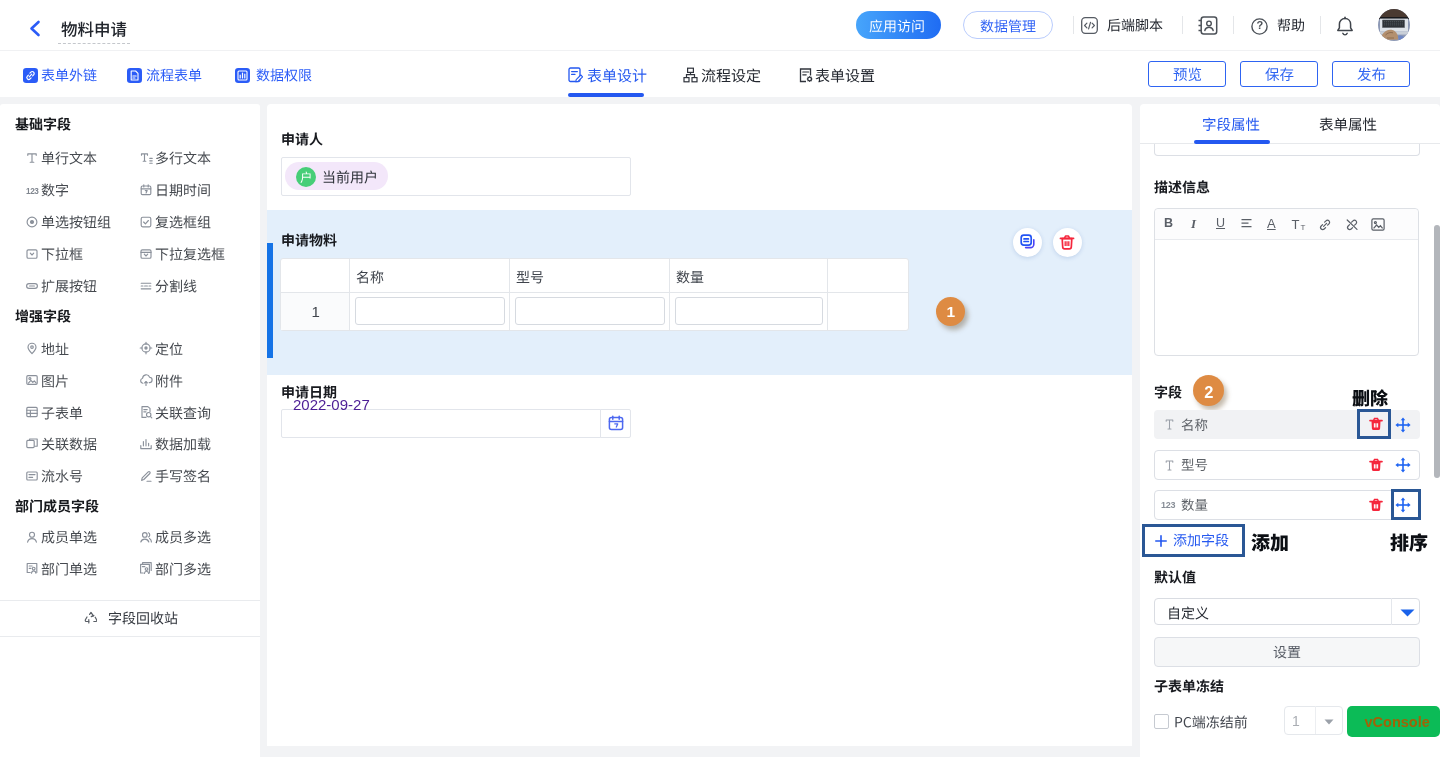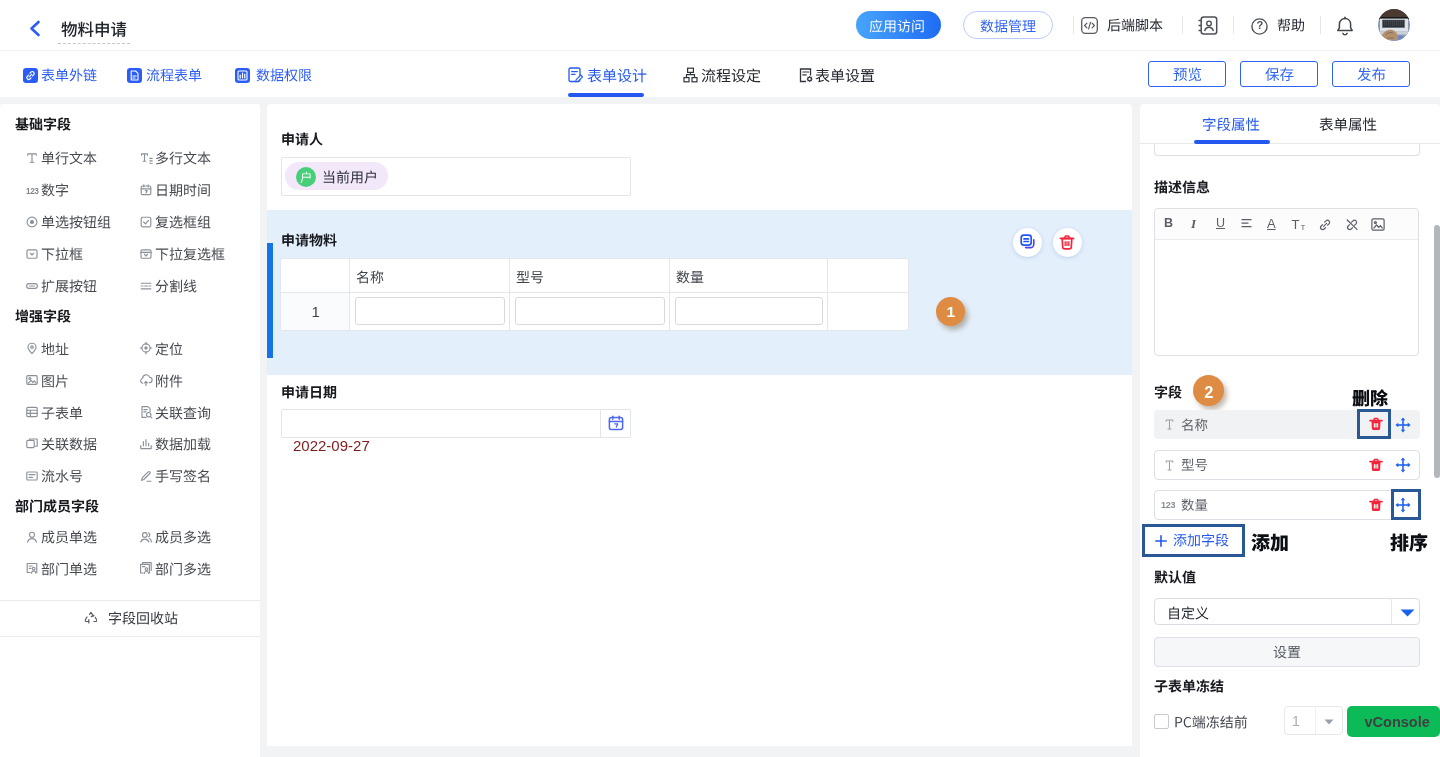--- a/index.html
+++ b/index.html
@@ -686,21 +686,21 @@
     <div style="position:absolute;left:935.5px;top:296.5px;width:29px;height:29px;border-radius:50%;background:#de8b43;box-shadow:3px 4px 5px rgba(90,60,20,.35)"></div>
     <div style="position:absolute;left:946.5px;top:303.5px;font:700 15.5px 'Liberation Sans',sans-serif;color:#fff;line-height:1;white-space:pre">1</div>
     <svg style="position:absolute;left:281px;top:385.4px" width="56.0" height="14" viewBox="0 -880 4000 1000" fill="#191b20">
       <use href="#g95" x="0"></use>
       <use href="#g96" x="1000"></use>
       <use href="#g106" x="2000"></use>
       <use href="#g107" x="3000"></use>
     </svg>
     <div style="position:absolute;left:281px;top:409px;width:320px;height:29px;border:1px solid #e2e5eb;border-radius:2px 0 0 2px;box-sizing:border-box;background:#fff"></div>
     <div style="position:absolute;left:600px;top:409px;width:31px;height:29px;border:1px solid #e2e5eb;border-radius:0 2px 2px 0;box-sizing:border-box;background:#fff"></div>
-    <div style="position:absolute;left:293px;top:438px;font:400 15px 'Liberation Sans',sans-serif;color:#7f1d1d;line-height:1;white-space:pre">2022-09-27</div>
+    <div style="position:absolute;left:293px;top:397px;font:400 15px 'Liberation Sans',sans-serif;color:#4c1d95;line-height:1;white-space:pre">2022-09-27</div>
     <svg style="position:absolute;left:607.5px;top:415px" width="16" height="16" viewBox="0 0 16 16">
       <rect x="1.4" y="2.6" width="13.2" height="12" rx="2" fill="none" stroke="#4d68f0" stroke-width="1.5"></rect>
       <path d="M4.8 1.2v3M11.2 1.2v3M1.4 6.4h13.2" stroke="#4d68f0" stroke-width="1.5" stroke-linecap="round"></path>
       <path d="M6.3 8.9h3.4l-1.6 3.6" fill="none" stroke="#4d68f0" stroke-width="1.3" stroke-linejoin="round"></path>
     </svg>
     <div style="position:absolute;left:1140px;top:104px;width:300px;height:653px;background:#fff;border-radius:4px 4px 0 0"></div>
     <div style="position:absolute;left:1140px;top:142.5px;width:300px;height:0px;border-top:1px solid #e7e9ec"></div>
     <svg style="position:absolute;left:1202px;top:117.2px" width="58.0" height="14.5" viewBox="0 -880 4000 1000" fill="#2458f0">
       <use href="#g43" x="0"></use>
       <use href="#g91" x="1000"></use>
@@ -887,14 +887,14 @@
       <use href="#g134" x="3271"></use>
       <use href="#g100" x="4271"></use>
     </svg>
     <div style="position:absolute;left:1283.5px;top:705.5px;width:59.5px;height:29px;background:#fff;border:1px solid #e5e8ec;border-radius:4px;box-sizing:border-box"></div>
     <div style="position:absolute;left:1292px;top:714px;font:400 14px 'Liberation Sans',sans-serif;color:#a9adb3;line-height:1;white-space:pre">1</div>
     <div style="position:absolute;left:1314.5px;top:706px;width:0px;height:28px;border-left:1px solid #eceef1"></div>
     <svg style="position:absolute;left:1324px;top:718.5px" width="10" height="6" viewBox="0 0 10 6">
       <path d="M0.5 0.5h9L5 5.5z" fill="#9ba1a9"></path>
     </svg>
     <div style="position:absolute;left:1347px;top:706px;width:93px;height:31px;background:#0cbb57;border-radius:5px"></div>
-    <div style="position:absolute;left:1364.5px;top:714.5px;font:700 14.5px 'Liberation Sans',sans-serif;color:#404040;line-height:1;white-space:pre">vConsole</div>
+    <div style="position:absolute;left:1364.5px;top:714.5px;font:700 14.5px 'Liberation Sans',sans-serif;color:#a16207;line-height:1;white-space:pre">vConsole</div>
     <div style="position:absolute;left:1433.5px;top:225px;width:6px;height:253px;background:#b3b6bb;border-radius:3px"></div>
   </div>
 </body></html>

